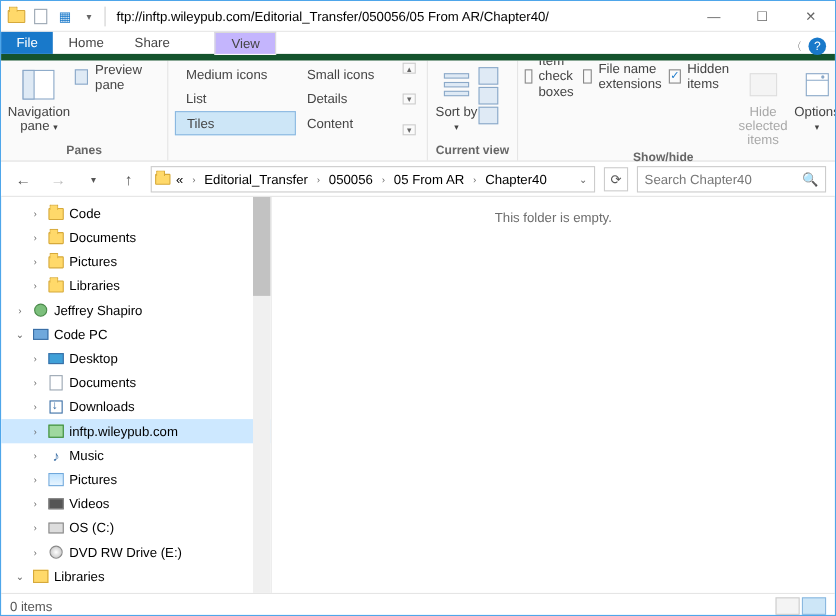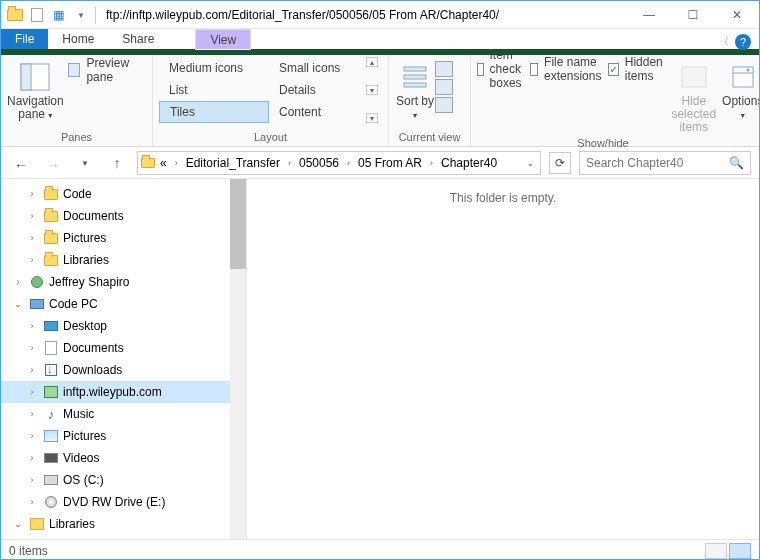--- a/index.html
+++ b/index.html
@@ -18,21 +18,21 @@
   .menubar { height: 26px; display:flex; align-items: stretch; background:#fff; border-bottom:6px solid #14532d; position:relative; }
   .menu-file { background:#1979ca; color:#fff; padding:0 14px; display:flex; align-items:center; }
   .menu-item { padding:0 14px; display:flex; align-items:center; color:#444; }
   .menu-item.active { background:#c4b5fd; border:1px solid #dadada; border-bottom:1px solid #fafafa; margin-bottom:-1px;margin-left:27px; }
   .helpcircle { position:absolute; right:8px; top:5px; width:16px; height:16px; border-radius:50%; background:#1979ca; color:#fff; font-size:11px; display:flex; align-items:center; justify-content:center; }
   .collapse-rbn { position:absolute; right:30px; top:6px; color:#666; font-size:10px; }
 
   .ribbon { height: 92px; background:#fafafa; border-bottom:1px solid #dadada; display:flex; }
   .rgroup { border-right:1px solid #e5e5e5; display:flex; flex-direction:column; padding:2px 6px 0 6px; }
   .rgroup-body { flex:1; display:flex; align-items:flex-start; }
-  .rgroup-label { text-align:center; font-size:11px; color:#666; padding:2px 0 3px 0; }
+  .rgroup-label { text-align:center; font-size:11px; color:#666; padding:2px 0 3px 0;font-weight:bold; }
   .bigbtn { display:flex; flex-direction:column; align-items:center; justify-content:space-between; width:58px; padding-top:4px; gap:2px; text-align:center; line-height:1.1; color:#444; }
   .bigbtn .ico { width:32px; height:32px; display:flex; align-items:center; justify-content:center; }
   .smallopt { display:flex; align-items:center; gap:6px; height:22px; color:#444; padding:0 4px; }
   .smallopt .mini { width:16px; height:14px; border:1px solid #8aa8c8; display:inline-block; background:#dfeaf5; }
   .panes-col { display:flex; flex-direction:column; gap:0; padding-top:2px; }
   .layout-grid { display:grid; grid-template-columns: 110px 95px; gap:0 0; }
   .layout-item { display:flex; align-items:center; gap:6px; height:22px; padding:0 4px; color:#444; }
   .layout-item.sel { background:#cde6f7; border:1px solid #8ab8e0; }
   .layout-arrows { display:flex; flex-direction:column; justify-content:space-between; height:66px; margin-left:2px; }
   .layout-arrows span { font-size:8px; color:#666; height:10px; display:flex; align-items:center; justify-content:center; border:1px solid #ccc; width:12px; }
@@ -159,21 +159,20 @@
             <span class="mini"></span>
             <span>Content</span>
           </div>
       </div>
       <div class="layout-arrows">
           <span>▴</span>
           <span>▾</span>
           <span>▾</span>
         </div>
     </div>
-    <div class="rgroup-label">Layout</div>
   </div>
 
   <div class="rgroup" style="width:82px">
     <div class="rgroup-body">
       <div class="bigbtn" style="width:40px">
         <span class="ico">
             <svg width="26" height="26">
               <rect x="2" y="3" width="22" height="4" fill="#dfeaf5" stroke="#8aa8c8"></rect>
               <rect x="2" y="11" width="22" height="4" fill="#dfeaf5" stroke="#8aa8c8"></rect>
               <rect x="2" y="19" width="22" height="4" fill="#dfeaf5" stroke="#8aa8c8"></rect>

